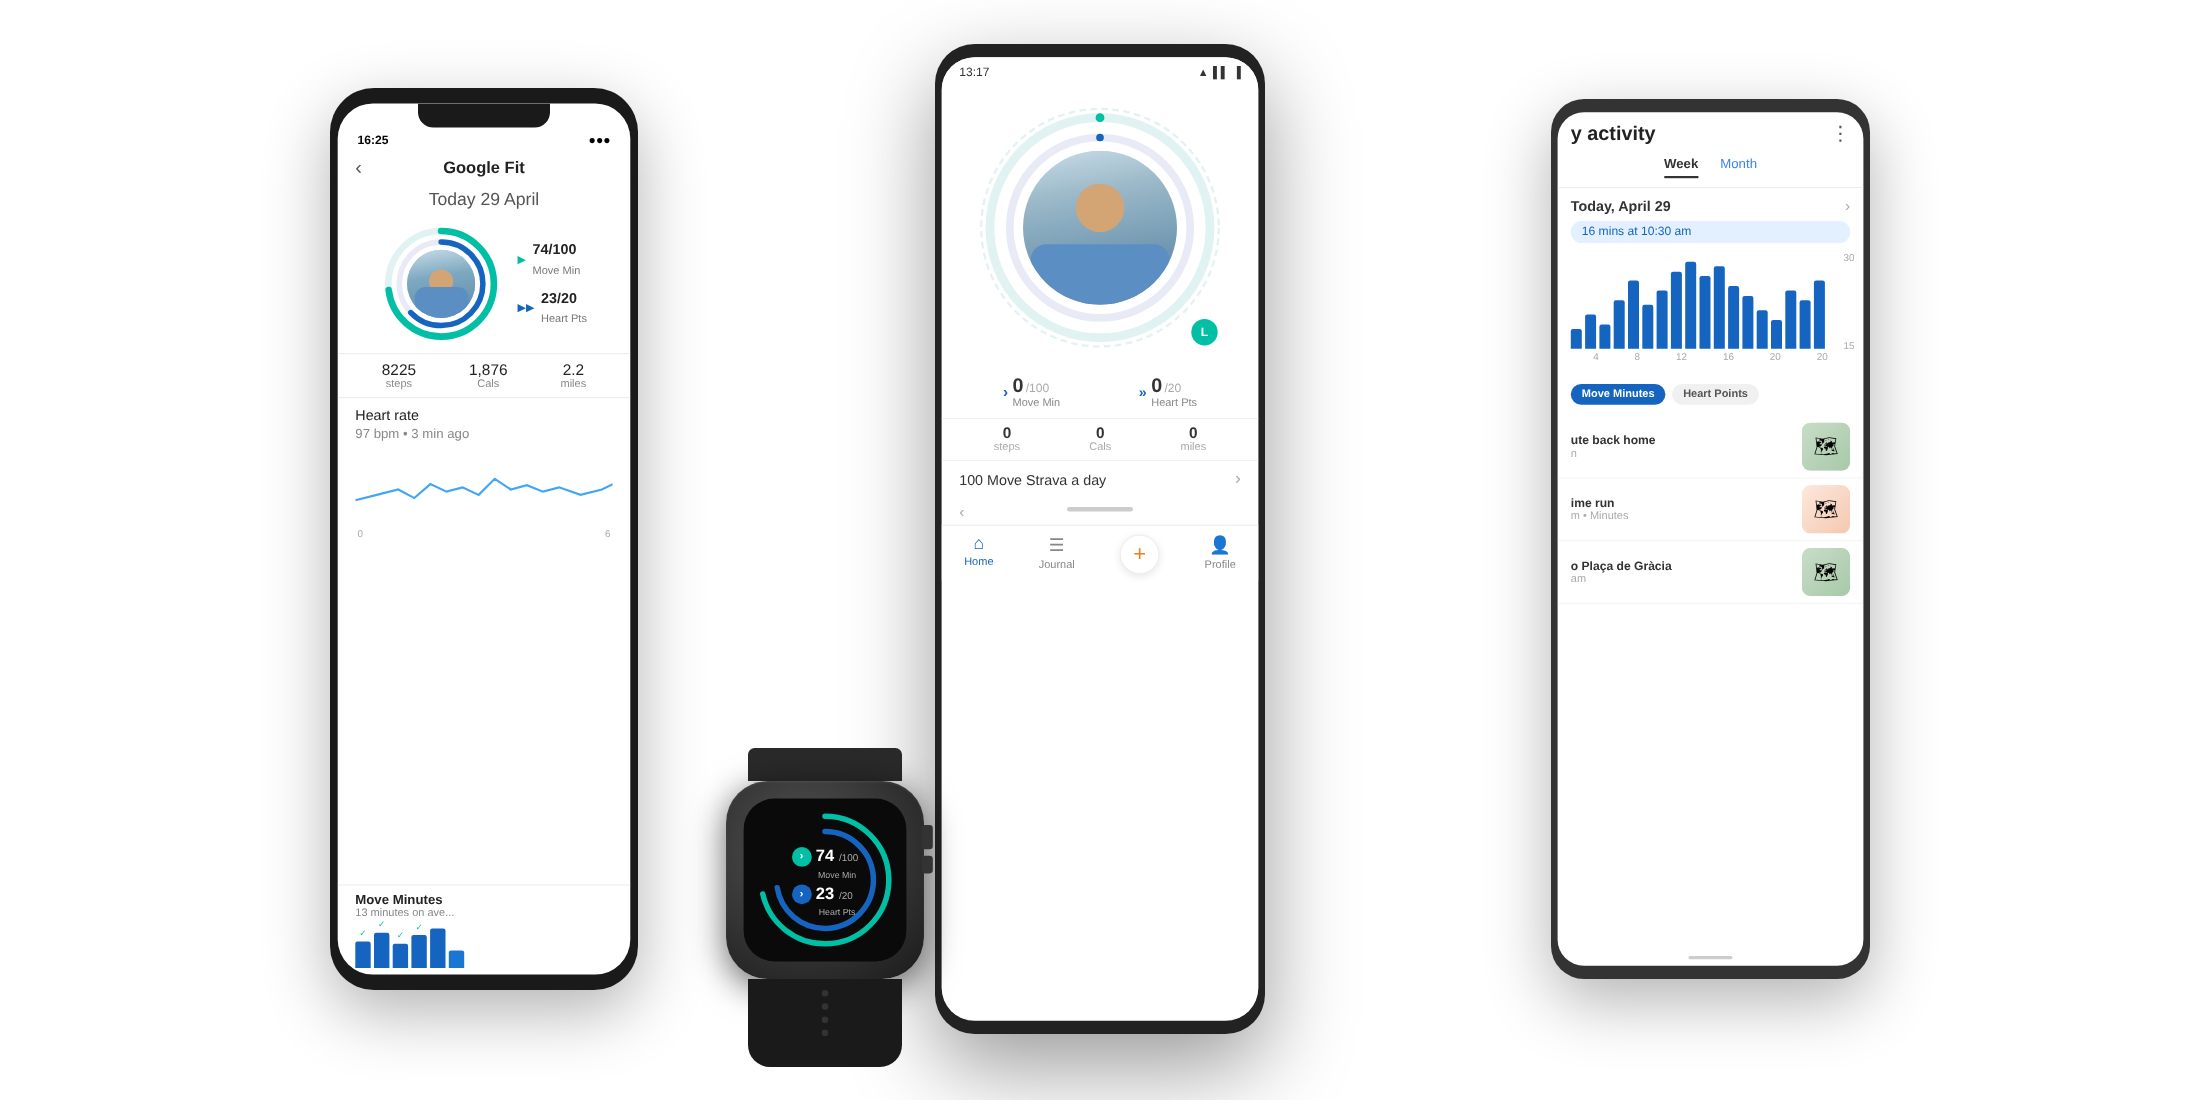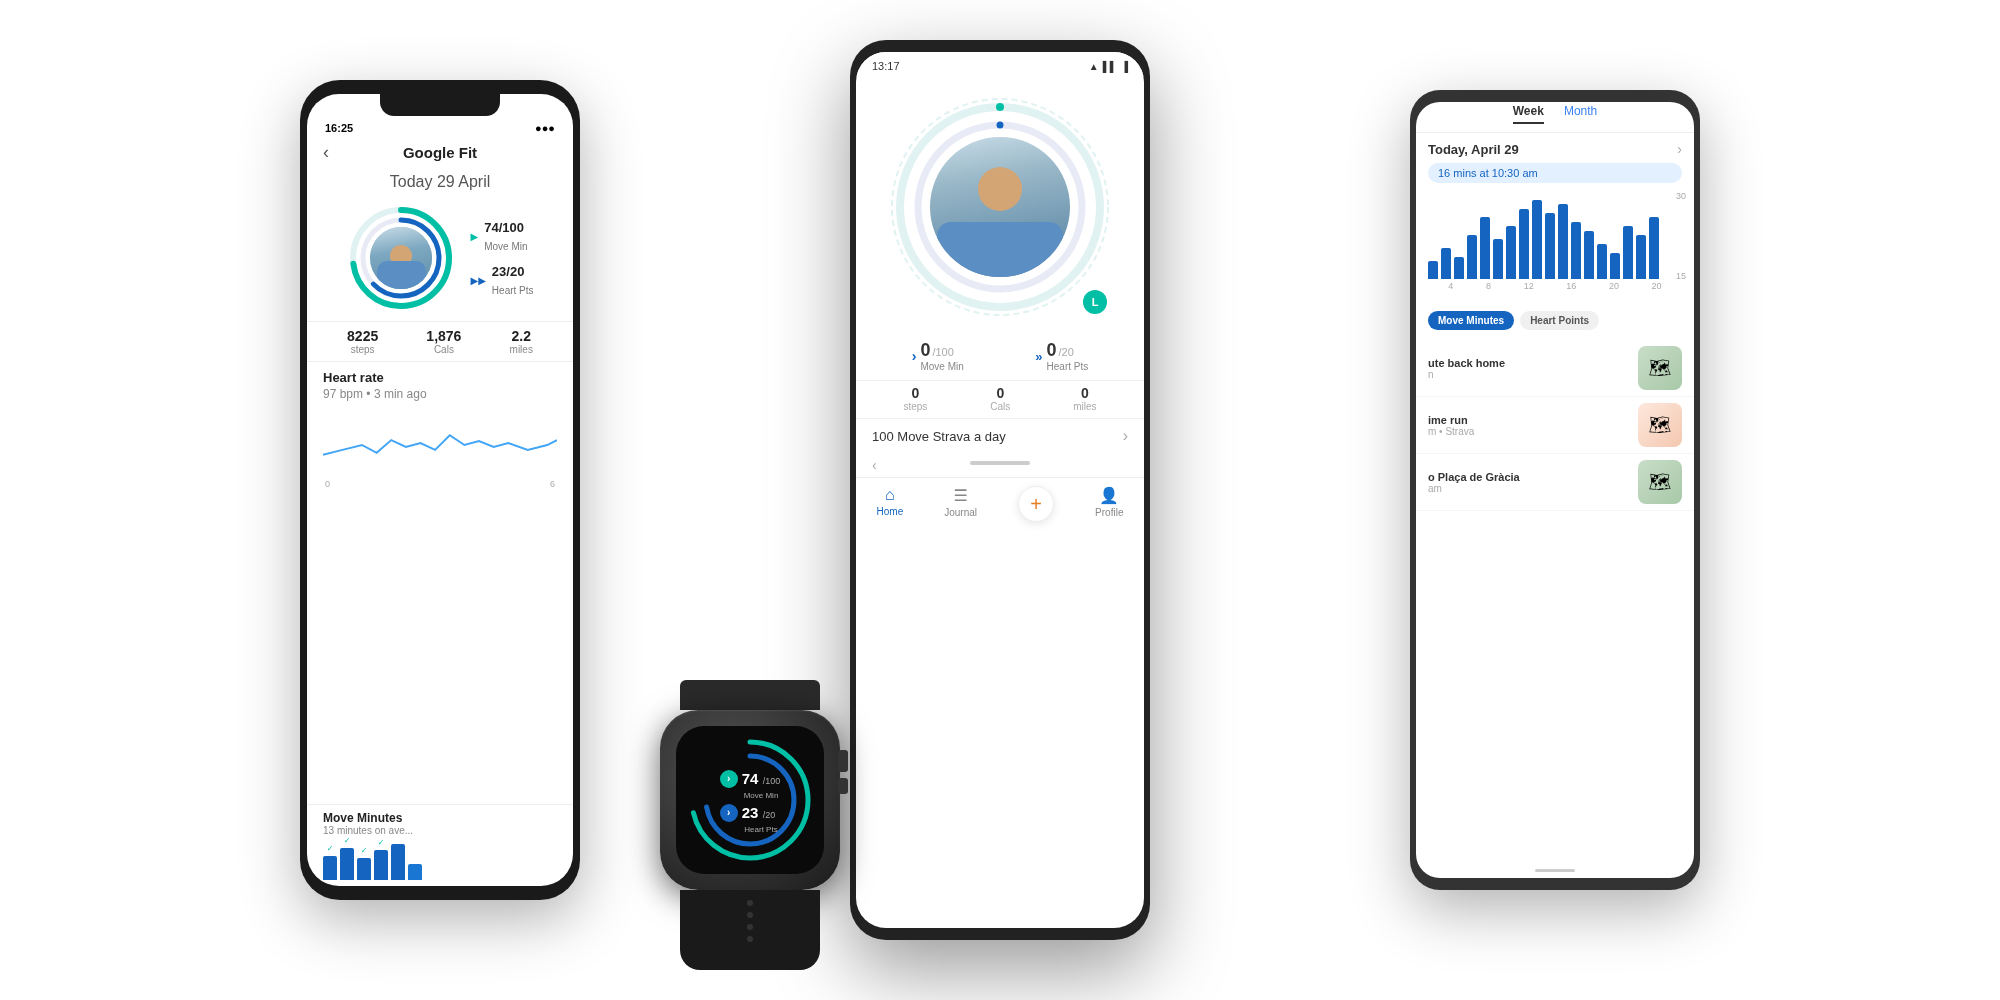--- a/index.html
+++ b/index.html
@@ -161,28 +161,28 @@
       color: #777;
     }
 
     .phone-left .bottom-stats {
       display: flex;
       justify-content: space-around;
       padding: 6px 16px;
       border-top: 1px solid #eee;
     }
     .bottom-stat { text-align: center; }
-    .bottom-stat .val { font-size: 14px; font-weight: 700; color: #222; }
+    .bottom-stat .val { font-size: 14px; font-weight: 400; color: #222; }
     .bottom-stat .lbl { font-size: 10px; color: #888; }
 
     .phone-left .heart-rate {
       padding: 8px 16px;
       border-top: 1px solid #eee;
     }
-    .heart-rate-title { font-size: 13px; font-weight: 700; color: #222; }
+    .heart-rate-title { font-size: 13px; font-weight: 400; color: #222; }
     .heart-rate-val { font-size: 12px; color: #888; margin-top: 2px; }
 
     .phone-left .chart-section {
       flex: 1;
       padding: 6px 16px;
       position: relative;
       overflow: hidden;
     }
     .chart-line {
       width: 100%;
@@ -892,20 +892,24 @@
         <div class="nav-item">
           <span class="nav-icon">👤</span>
           <span>Profile</span>
         </div>
       </div>
     </div>
   </div>
 
   <div class="phone-right">
     <div class="phone-right-inner">
+      <div class="header">
+        <span class="activity-title">y activity</span>
+        <span class="more-dots">⋮</span>
+      </div>
       <div class="tabs">
         <span class="tab active">Week</span>
         <span class="tab">Month</span>
       </div>
 
       <div class="date-row">
         <span class="date-row-label">Today, April 29</span>
         <span class="date-row-arrow">›</span>
       </div>
 
@@ -957,21 +961,21 @@
             <div class="activity-name">ute back home</div>
             <div class="activity-meta">n</div>
           </div>
           <div class="activity-map">
             <div class="map-placeholder">🗺</div>
           </div>
         </div>
         <div class="activity-item">
           <div class="activity-info">
             <div class="activity-name">ime run</div>
-            <div class="activity-meta">m • Strava</div>
+            <div class="activity-meta">m • Minutes</div>
           </div>
           <div class="activity-map">
             <div class="map-placeholder strava">🗺</div>
           </div>
         </div>
         <div class="activity-item">
           <div class="activity-info">
             <div class="activity-name">o Plaça de Gràcia</div>
             <div class="activity-meta">am</div>
           </div>

